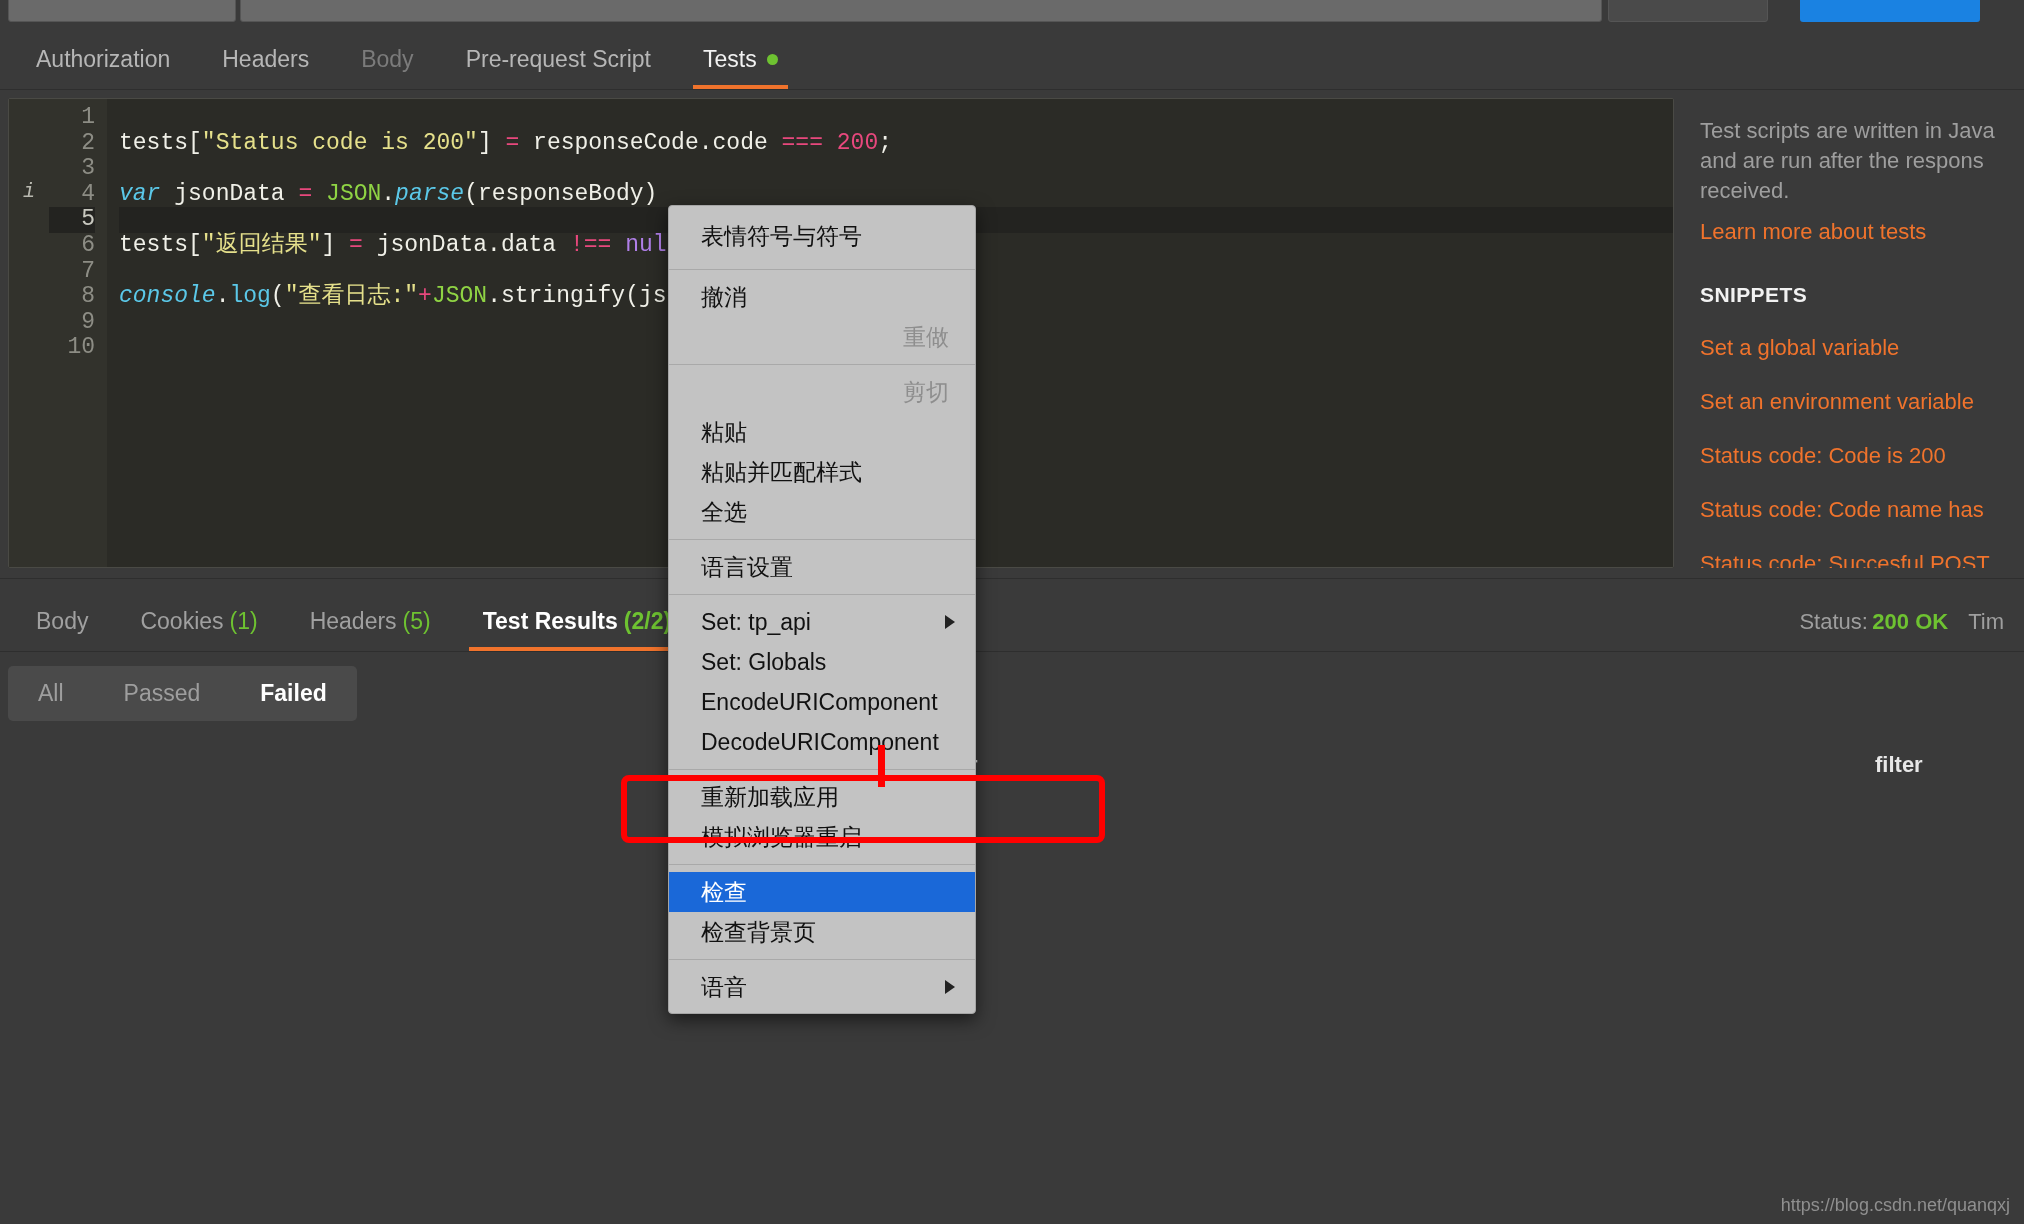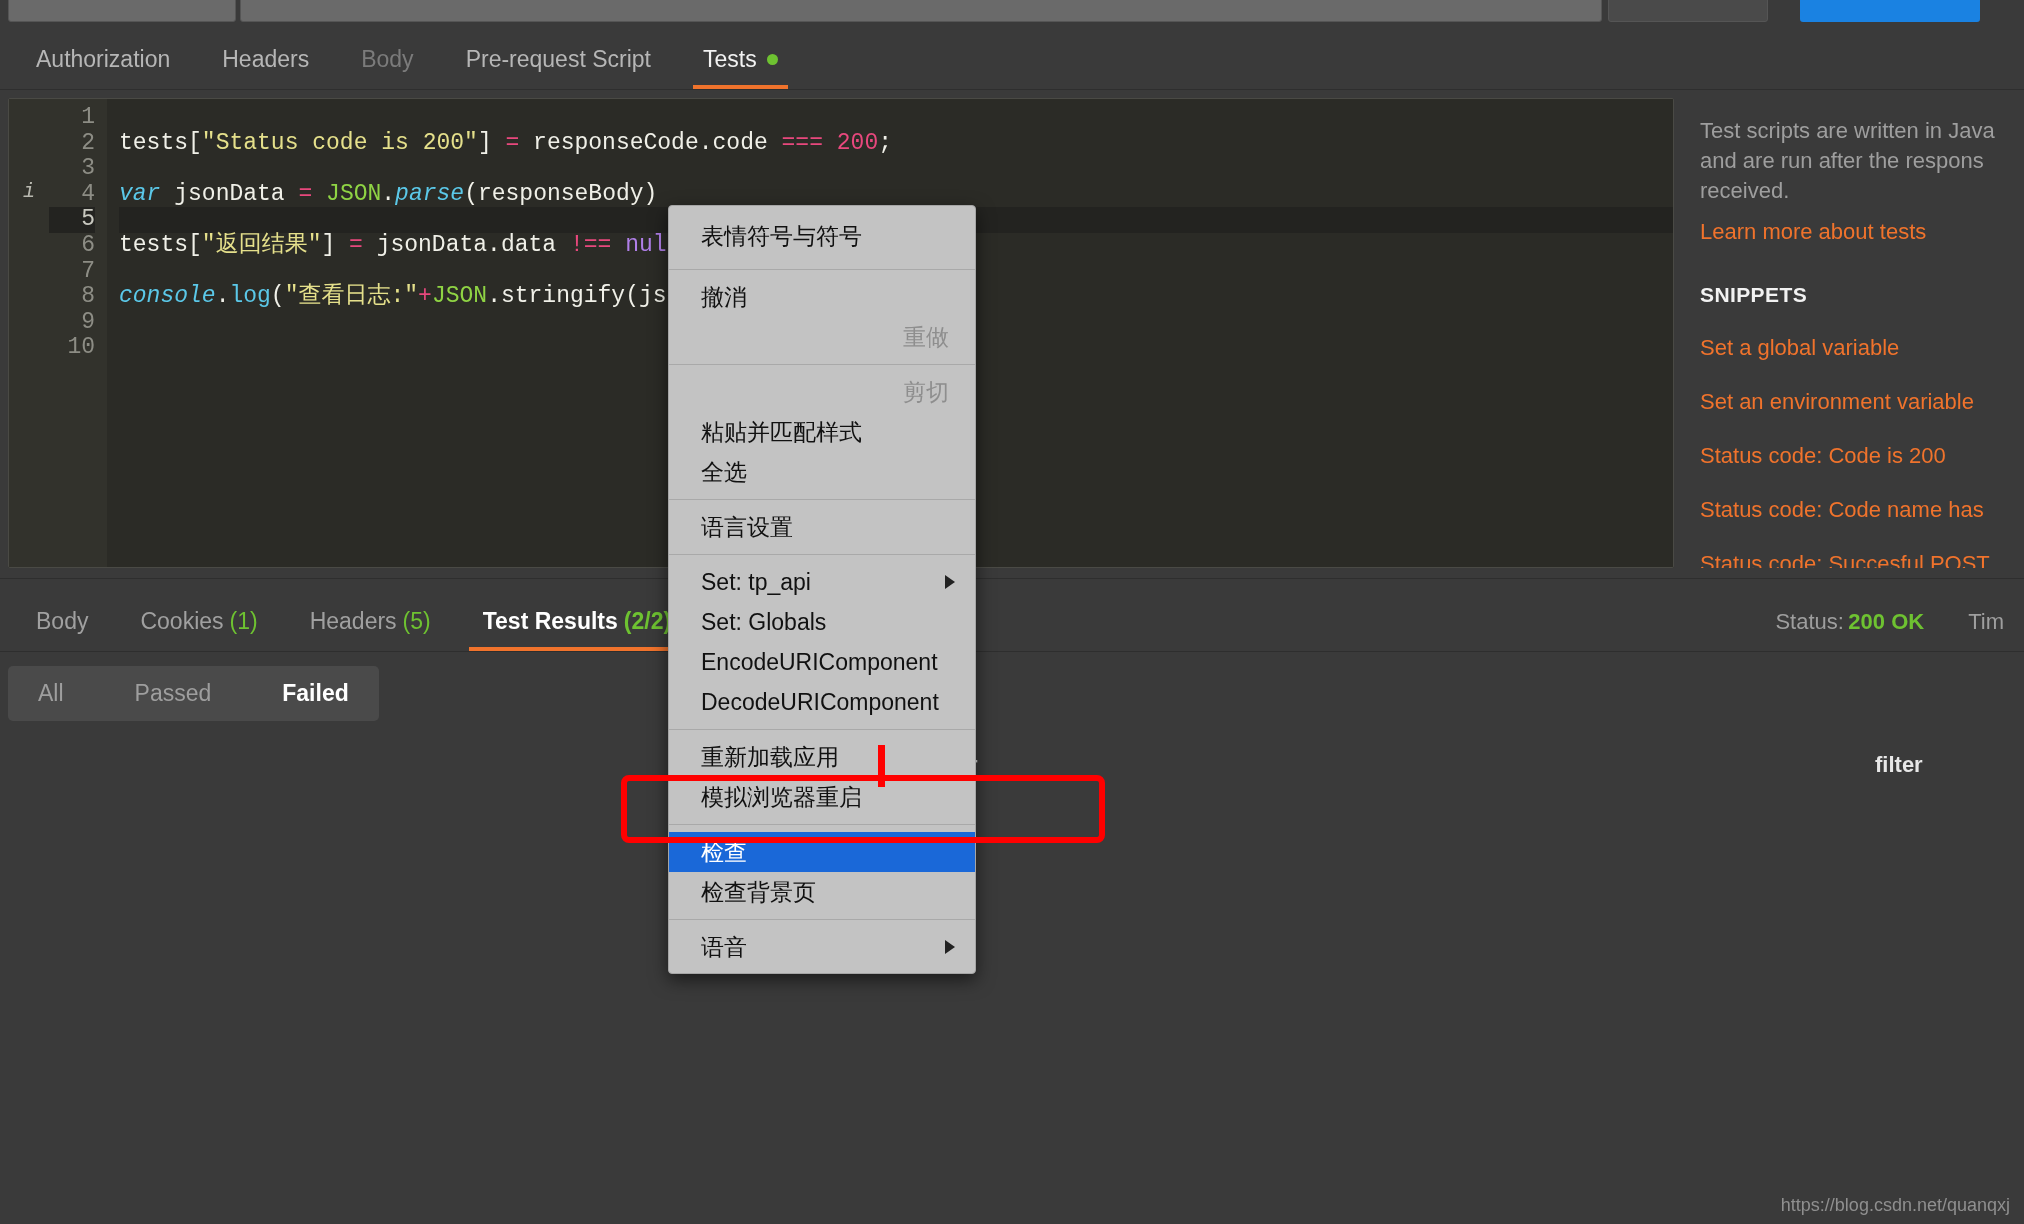--- a/index.html
+++ b/index.html
@@ -89,28 +89,28 @@
   .resp-bar {
     position:absolute; left:0; top:578px; width:2024px; height:74px;
     background:#3a3a3a; border-top:1px solid #2e2e2e; border-bottom:1px solid #2e2e2e;
     display:flex; align-items:flex-end;
   }
   .resp-left { display:flex; align-items:flex-end; padding-left:10px; }
   .resp-tab { position:relative; padding:0 26px 16px 26px; font-size:23px; color:#a0a0a0; cursor:pointer; white-space:nowrap;}
   .resp-tab.active { color:#fff; font-weight:bold; }
   .resp-tab.active::after { content:""; position:absolute; left:12px; right:12px; bottom:0; height:4px; background:#f0732c; }
   .cnt { color:#6ec231; margin-left:6px; }
-  .resp-right { position:absolute; right:20px; bottom:16px; display:flex; gap:44px; align-items:baseline;}
+  .resp-right { position:absolute; right:20px; bottom:16px; display:flex; gap:20px; align-items:baseline;}
   .st-label { color:#9e9e9e; font-size:22px; }
   .st-val { color:#6ec231; font-size:22px; font-weight:bold; }
 
   
   .filters {
     position:absolute; left:8px; top:666px;
-    background:#4a4a4a; border-radius:5px; display:flex; overflow:hidden;gap:11px;
+    background:#4a4a4a; border-radius:5px; display:flex; overflow:hidden;
   }
   .pill { padding:14px 30px; font-size:23px; color:#9e9e9e; cursor:pointer; }
   .pill.active { color:#fff; font-weight:bold; }
 
   .find-filter {
     position:absolute; left:1875px; top:752px; font-size:22px; color:#e8e8e8; font-weight:bold; white-space:nowrap;
   }
   .find-filter-left {
     position:absolute; left:930px; top:752px; font-size:22px; color:#d8d8d8; font-weight:bold; white-space:nowrap;
   }
@@ -231,20 +231,21 @@
   <div class="find-filter-left">filter</div>
   <div class="find-filter">filter</div>
 
   <div class="ctx" id="ctx">
       <div class="mi hdr-item"><span>表情符号与符号</span></div>
       <div class="sep"></div>
       <div class="mi"><span>撤消</span></div>
       <div class="mi disabled"><span>重做</span></div>
       <div class="sep"></div>
       <div class="mi disabled"><span>剪切</span></div>
+      <div class="mi"><span>粘贴</span></div>
       <div class="mi"><span>粘贴并匹配样式</span></div>
       <div class="mi"><span>全选</span></div>
       <div class="sep"></div>
       <div class="mi"><span>语言设置</span></div>
       <div class="sep"></div>
       <div class="mi"><span>Set: tp_api</span><span class="arrow"></span></div>
       <div class="mi"><span>Set: Globals</span></div>
       <div class="mi"><span>EncodeURIComponent</span></div>
       <div class="mi"><span>DecodeURIComponent</span></div>
       <div class="sep"></div>

